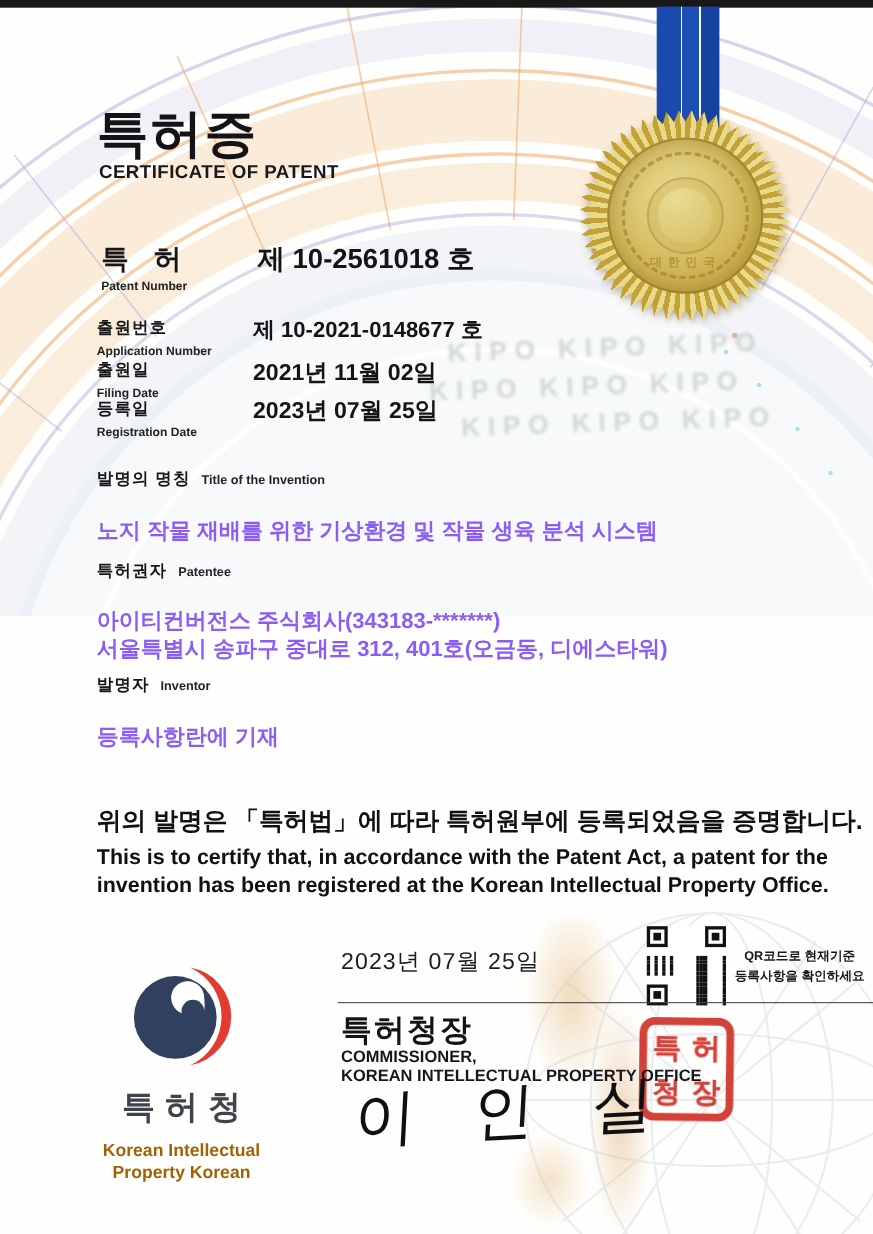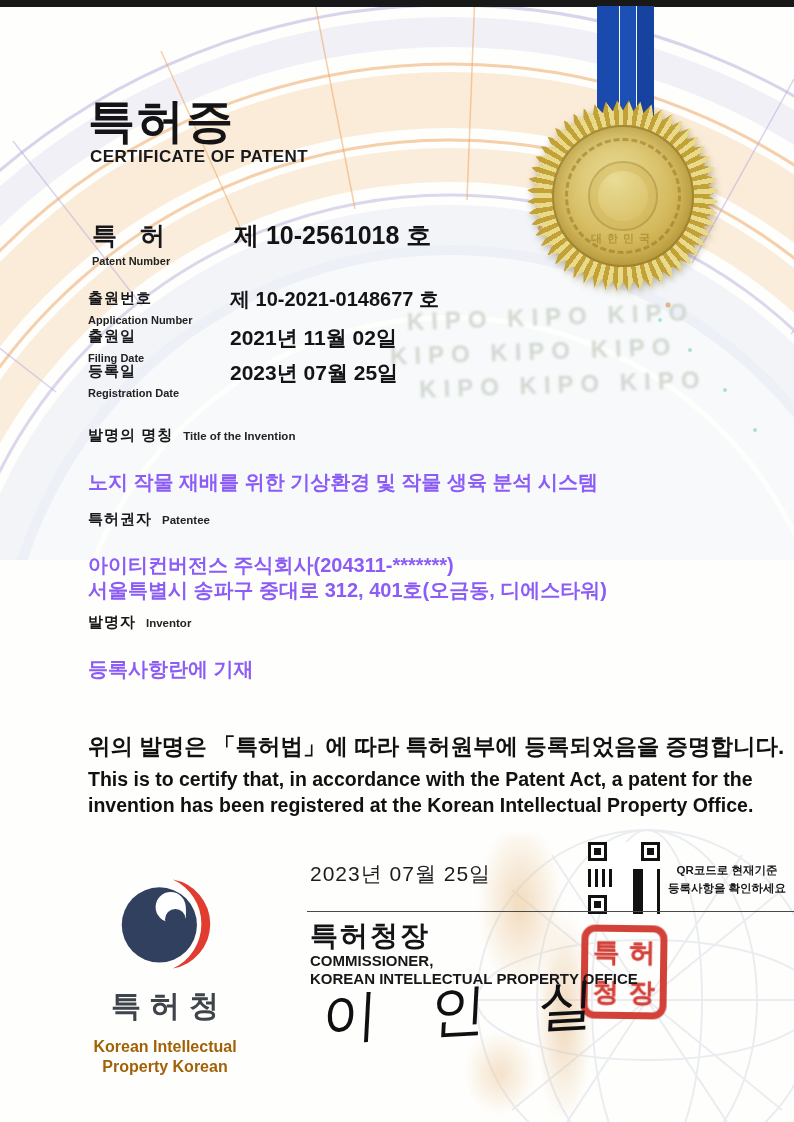--- a/index.html
+++ b/index.html
@@ -204,21 +204,21 @@
     </div>
     <div class="sec-body">노지 작물 재배를 위한 기상환경 및 작물 생육 분석 시스템</div>
   </div>
 
   <div class="abs sec sec-patentee">
     <div class="sec-head">
       <span class="klabel">특허권자</span>
       <span class="elabel2">Patentee</span>
     </div>
     <div class="sec-body">
-      <div>아이티컨버전스 주식회사(204311-*******)</div>
+      <div>아이티컨버전스 주식회사(343183-*******)</div>
       <div>서울특별시 송파구 중대로 312, 401호(오금동, 디에스타워)</div>
     </div>
   </div>
 
   <div class="abs sec sec-inventor">
     <div class="sec-head">
       <span class="klabel">발명자</span>
       <span class="elabel2">Inventor</span>
     </div>
     <div class="sec-body">등록사항란에 기재</div>

